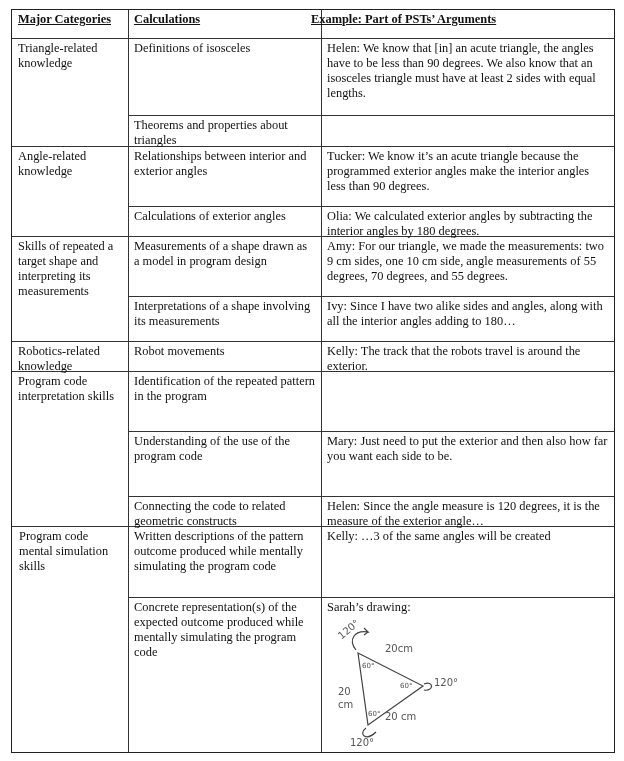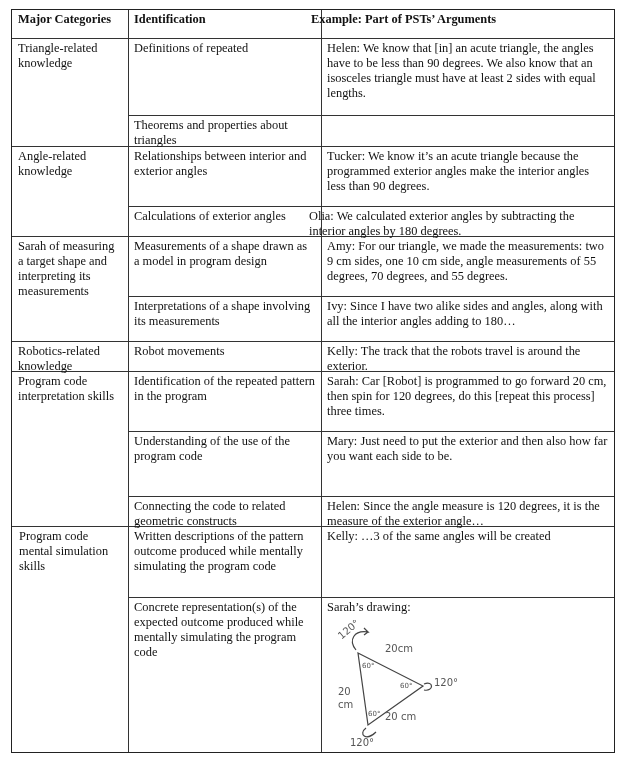--- a/index.html
+++ b/index.html
@@ -2,21 +2,21 @@
 <html><head>
   <meta charset="utf-8">
   <style>
     html, body { margin: 0; padding: 0; background: #ffffff; }
     body { width: 624px; height: 761px; position: relative; overflow: hidden;
       font-family: "Liberation Serif", "DejaVu Serif", serif; color: #111; }
     .tbl { position: absolute; left: 11px; top: 9px; width: 604px; height: 744px;
       border: 1px solid #222; box-sizing: border-box; }
     .cell { position: absolute; box-sizing: border-box; padding: 2px 6px 0 6px;
       font-size: 12.4px; line-height: 15px; }
-    .hdr { font-weight: bold; }
+    .hdr { font-weight: bold; text-decoration: underline; }
     .hline { position: absolute; height: 0; border-top: 1px solid #333; }
     .vline { position: absolute; width: 0; border-left: 1px solid #333; top: 0; bottom: 0; }
     .sketch { position: absolute; left: 330px; top: 620px; width: 150px; height: 130px; }
   </style>
 </head>
 <body>
 
 <div class="tbl">
 
   <div class="vline" style="left:116px"></div>
@@ -30,47 +30,46 @@
   <div class="hline" style="left:0;width:602px;top:516px"></div>
 
   <div class="hline" style="left:116px;width:486px;top:105px"></div>
   <div class="hline" style="left:116px;width:486px;top:196px"></div>
   <div class="hline" style="left:116px;width:486px;top:286px"></div>
   <div class="hline" style="left:116px;width:486px;top:421px"></div>
   <div class="hline" style="left:116px;width:486px;top:486px"></div>
   <div class="hline" style="left:116px;width:486px;top:587px"></div>
 
   <div class="cell hdr" style="left:0;top:0;width:116px">Major Categories</div>
-  <div class="cell hdr" style="left:116px;top:0;width:193px">Identification</div>
+  <div class="cell hdr" style="left:116px;top:0;width:193px">Calculations</div>
   <div class="cell hdr" style="left:293px;top:0;width:293px">Example: Part of PSTs’ Arguments</div>
 
   <div class="cell" style="left:0;top:29px;width:116px">Triangle-related knowledge</div>
-  <div class="cell" style="left:116px;top:29px;width:193px">Definitions of repeated</div>
+  <div class="cell" style="left:116px;top:29px;width:193px">Definitions of isosceles</div>
   <div class="cell" style="left:309px;top:29px;width:293px">Helen: We know that [in] an acute triangle, the angles have to be less than 90 degrees. We also know that an isosceles triangle must have at least 2 sides with equal lengths.</div>
   <div class="cell" style="left:116px;top:106px;width:193px">Theorems and properties about triangles</div>
 
   <div class="cell" style="left:0;top:137px;width:116px">Angle-related knowledge</div>
   <div class="cell" style="left:116px;top:137px;width:193px">Relationships between interior and exterior angles</div>
   <div class="cell" style="left:309px;top:137px;width:293px">Tucker: We know it’s an acute triangle because the programmed exterior angles make the interior angles less than 90 degrees.</div>
   <div class="cell" style="left:116px;top:197px;width:193px">Calculations of exterior angles</div>
-  <div class="cell" style="left:291px;top:197px;width:293px">Olia: We calculated exterior angles by subtracting the interior angles by 180 degrees.</div>
+  <div class="cell" style="left:309px;top:197px;width:293px">Olia: We calculated exterior angles by subtracting the interior angles by 180 degrees.</div>
 
-  <div class="cell" style="left:0;top:227px;width:116px">Sarah of measuring a target shape and interpreting its measurements</div>
+  <div class="cell" style="left:0;top:227px;width:116px">Skills of repeated a target shape and interpreting its measurements</div>
   <div class="cell" style="left:116px;top:227px;width:193px">Measurements of a shape drawn as a model in program design</div>
   <div class="cell" style="left:309px;top:227px;width:293px">Amy: For our triangle, we made the measurements: two 9 cm sides, one 10 cm side, angle measurements of 55 degrees, 70 degrees, and 55 degrees.</div>
   <div class="cell" style="left:116px;top:287px;width:193px">Interpretations of a shape involving its measurements</div>
   <div class="cell" style="left:309px;top:287px;width:293px">Ivy: Since I have two alike sides and angles, along with all the interior angles adding to 180…</div>
 
   <div class="cell" style="left:0;top:332px;width:116px">Robotics-related knowledge</div>
   <div class="cell" style="left:116px;top:332px;width:193px">Robot movements</div>
   <div class="cell" style="left:309px;top:332px;width:293px">Kelly: The track that the robots travel is around the exterior.</div>
 
   <div class="cell" style="left:0;top:362px;width:116px">Program code interpretation skills</div>
   <div class="cell" style="left:116px;top:362px;width:193px">Identification of the repeated pattern in the program</div>
-  <div class="cell" style="left:309px;top:362px;width:293px">Sarah: Car [Robot] is programmed to go forward 20 cm, then spin for 120 degrees, do this [repeat this process] three times.</div>
   <div class="cell" style="left:309px;top:422px;width:293px">Mary: Just need to put the exterior and then also how far you want each side to be.</div>
   <div class="cell" style="left:116px;top:422px;width:193px">Understanding of the use of the program code</div>
   <div class="cell" style="left:116px;top:487px;width:193px">Connecting the code to related geometric constructs</div>
   <div class="cell" style="left:309px;top:487px;width:293px">Helen: Since the angle measure is 120 degrees, it is the measure of the exterior angle…</div>
 
   <div class="cell" style="left:1px;top:517px;width:116px">Program code mental simulation skills</div>
   <div class="cell" style="left:116px;top:517px;width:193px">Written descriptions of the pattern outcome produced while mentally simulating the program code</div>
   <div class="cell" style="left:309px;top:517px;width:293px">Kelly: …3 of the same angles will be created</div>
   <div class="cell" style="left:116px;top:588px;width:193px">Concrete representation(s) of the expected outcome produced while mentally simulating the program code</div>
   <div class="cell" style="left:309px;top:588px;width:293px">Sarah’s drawing:</div>

